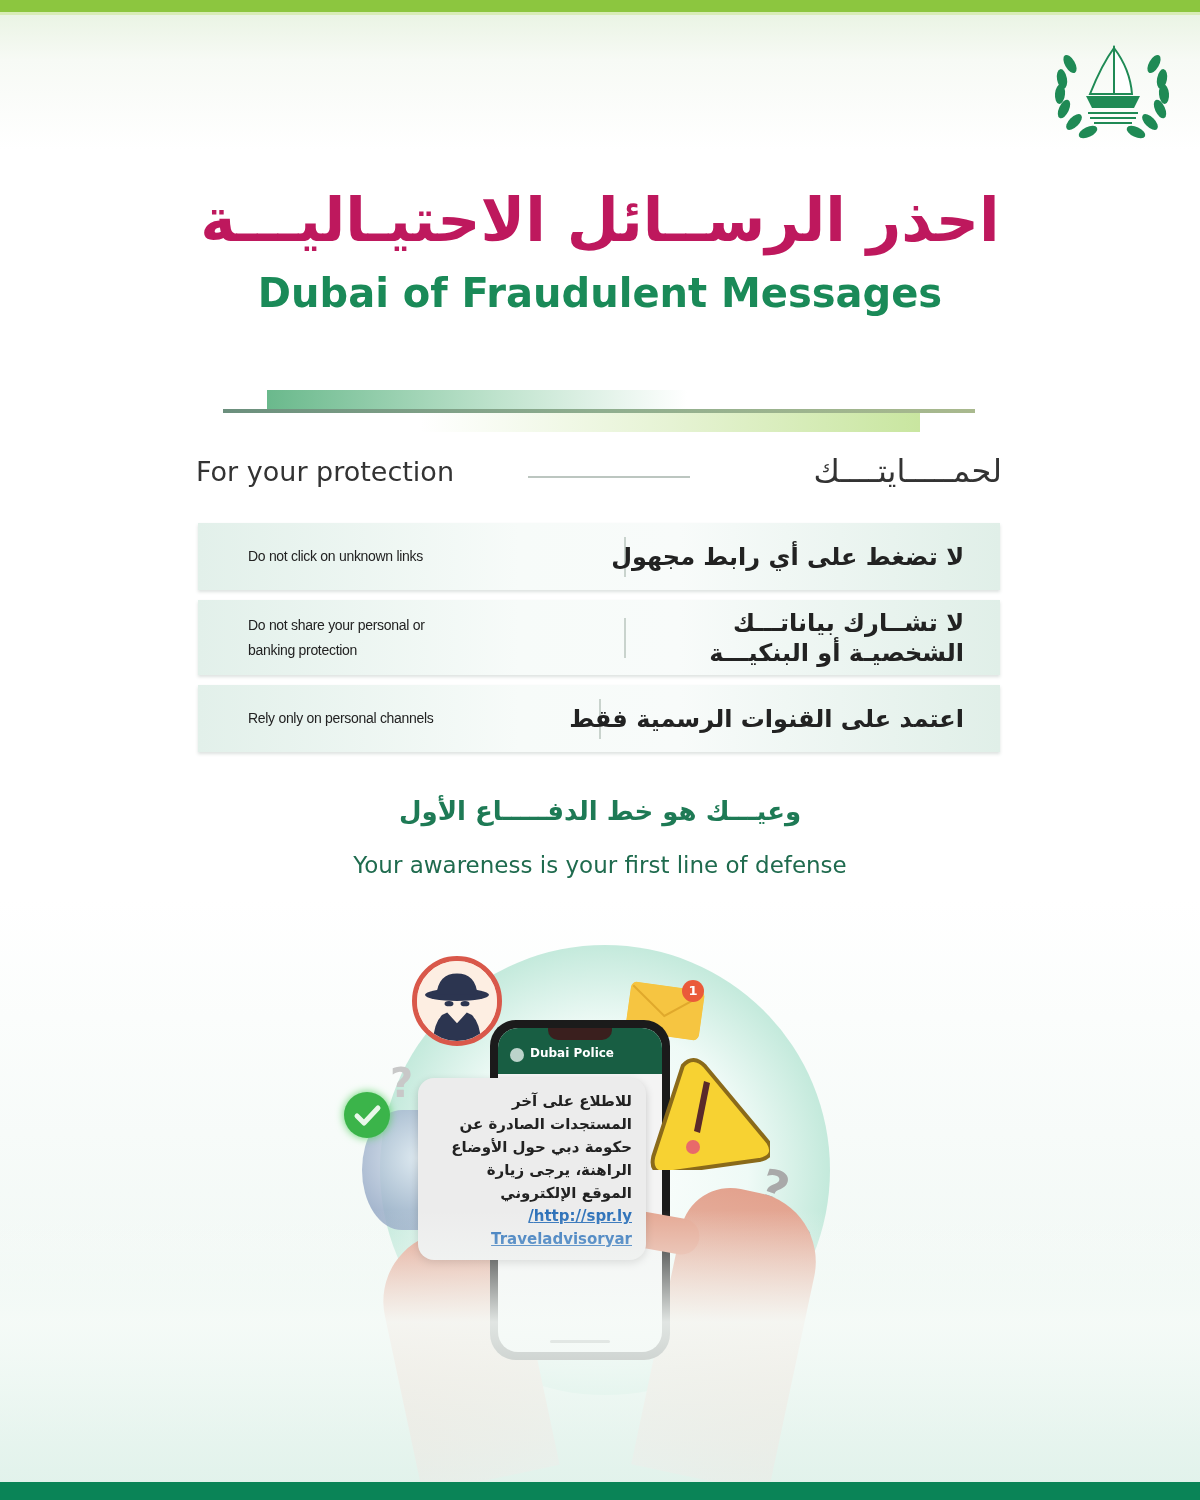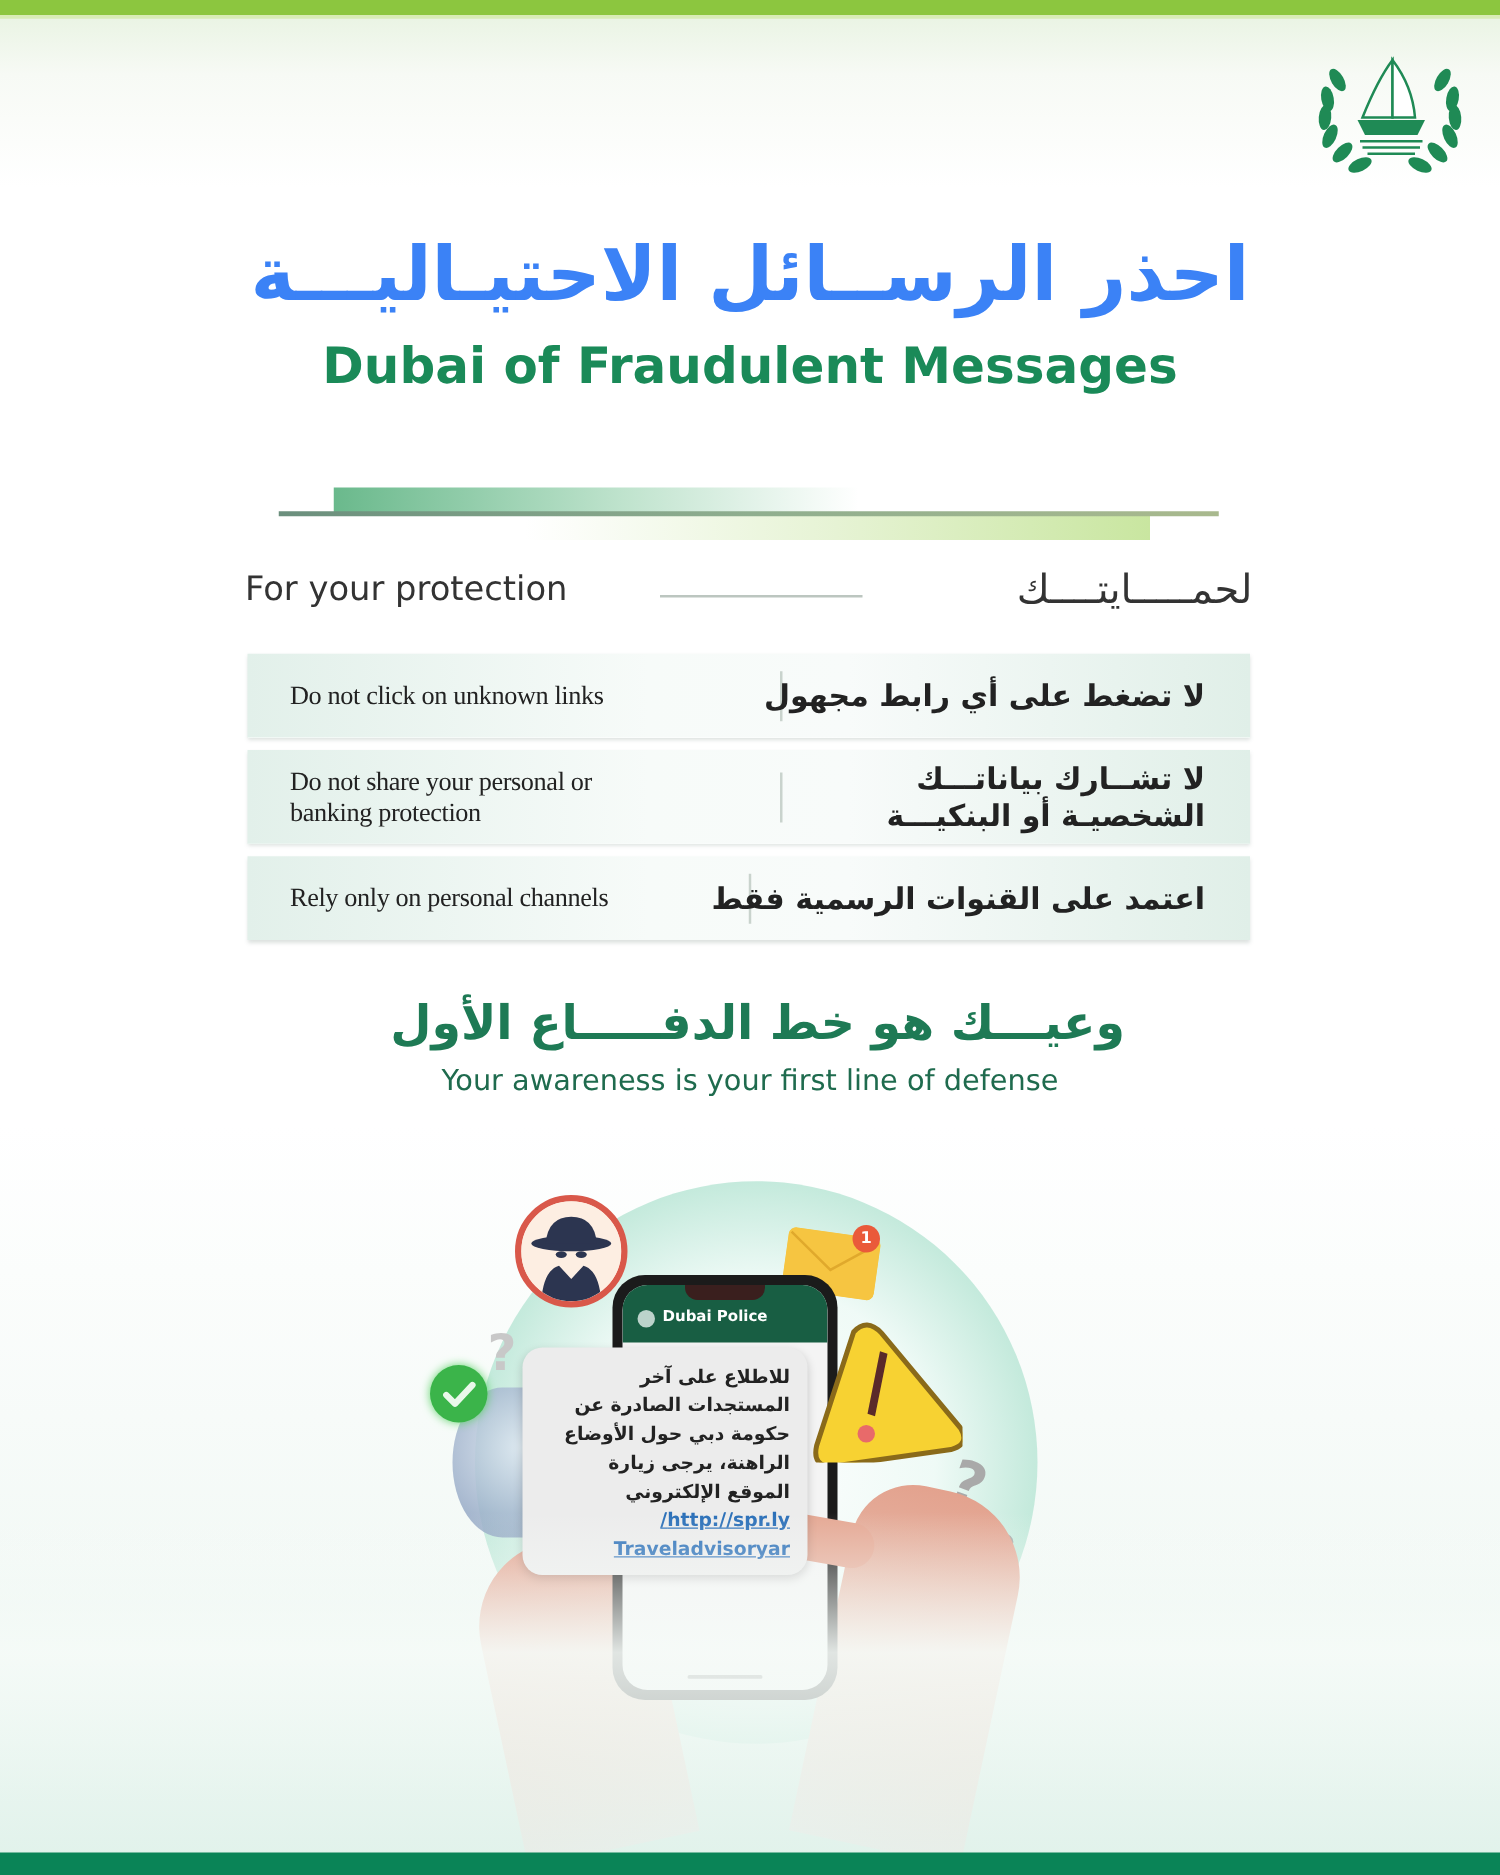--- a/index.html
+++ b/index.html
@@ -11,21 +11,21 @@
   }
   .top-bar { position: absolute; left: 0; top: 0; width: 1200px; height: 12px; background: #8cc63f; }
   .top-bar::after { content:""; position:absolute; left:0; top:12px; width:1200px; height:3px; background:#d8ecb6; }
   .bottom-bar { position: absolute; left: 0; bottom: 0; width: 1200px; height: 18px; background: #0a8457; }
 
   .logo { position: absolute; left: 1050px; top: 34px; width: 124px; height: 110px; }
 
   .title-ar {
     position: absolute; left: 200px; top: 185px; width: 800px; text-align: center;
     direction: rtl; font-family: "DejaVu Sans", sans-serif; font-weight: bold;
-    font-size: 60px; color: #3b82f6; letter-spacing: 1px;
+    font-size: 60px; color: #be185d; letter-spacing: 1px;
   }
   .title-en {
     position: absolute; left: 200px; top: 270px; width: 800px; text-align: center;
     font-family: "DejaVu Sans", sans-serif; font-weight: bold; font-size: 40px; color: #1a8a58;
   }
 
   .divider-wrap { position: absolute; left: 220px; top: 390px; width: 760px; height: 45px; }
   .div-bar1 { position:absolute; left:47px; top:0; width:420px; height:22px;
     background: linear-gradient(90deg, #6ab98c 0%, #bfe3cd 55%, rgba(255,255,255,0) 100%); }
   .div-bar2 { position:absolute; left:200px; top:22px; width:500px; height:20px;
@@ -40,26 +40,26 @@
   .tips { position:absolute; left:198px; top:523px; width:802px; }
   .tip {
     position: relative; width: 802px; margin-bottom: 10px;
     background: linear-gradient(90deg, #e2f0ea 0%, #f7fbf9 40%, #f8fbfa 60%, #e0efe8 100%);
     box-shadow: 0 2px 3px rgba(120,140,130,0.25);
     display: flex; align-items: center;
   }
   .tip.t1 { height: 67px; }
   .tip.t2 { height: 75px; }
   .tip.t3 { height: 67px; margin-top: 6px; }
-  .tip-en { position:absolute; left:34px; font-family:Liberation Serif, serif; font-size:21px; color:#222; line-height:25px; letter-spacing:-0.3px; }
+  .tip-en { position:absolute; left:50px; font-family:Liberation Sans, sans-serif; font-size:14px; color:#222; line-height:25px; letter-spacing:-0.3px; }
   .tip-sep { position:absolute; width:2px; height:40px; background:#c9d3cd; }
   .tip-ar { position:absolute; right:36px; direction: rtl; font-family:"DejaVu Sans", sans-serif; font-weight:bold; font-size:24px; color:#222; line-height:30px; text-align:right; }
 
-  .aware-ar { position:absolute; left:300px; top:796px; width:600px; direction:rtl;
-    font-family:"DejaVu Sans", sans-serif; font-weight:bold; font-size:38px; color:#1e7a55; }
+  .aware-ar { position:absolute; left:300px; top:796px; width:600px; text-align:center; direction:rtl;
+    font-family:"DejaVu Sans", sans-serif; font-weight:bold; font-size:26px; color:#1e7a55; }
   .aware-en { position:absolute; left:290px; top:852px; width:620px; text-align:center;
     font-family:"DejaVu Sans", sans-serif; font-size:23px; color:#1f6b4e; }
 
   .illus { position:absolute; left:0; top:930px; width:1200px; height:552px; }
   .halo { position:absolute; left:380px; top:15px; width:450px; height:450px; border-radius:50%;
     background: radial-gradient(circle at 50% 50%, #ffffff 0%, #eefaf6 45%, #bfe8d9 70%, #9fdcc6 100%); opacity:0.9; }
   .halo-fade { position:absolute; left:0; top:280px; width:1200px; height:280px;
     background: linear-gradient(180deg, rgba(255,255,255,0) 0%, rgba(246,251,248,0.9) 40%, rgba(230,244,238,0.6) 100%); }
 
   .spy { position:absolute; left:412px; top:26px; width:90px; height:90px; border-radius:50%;

